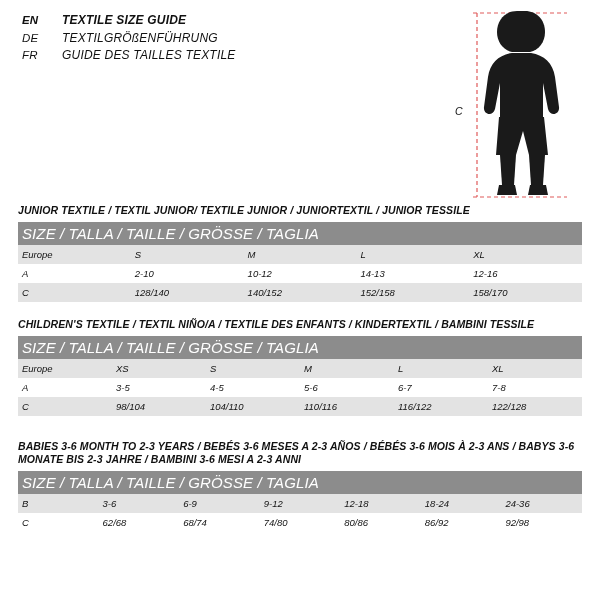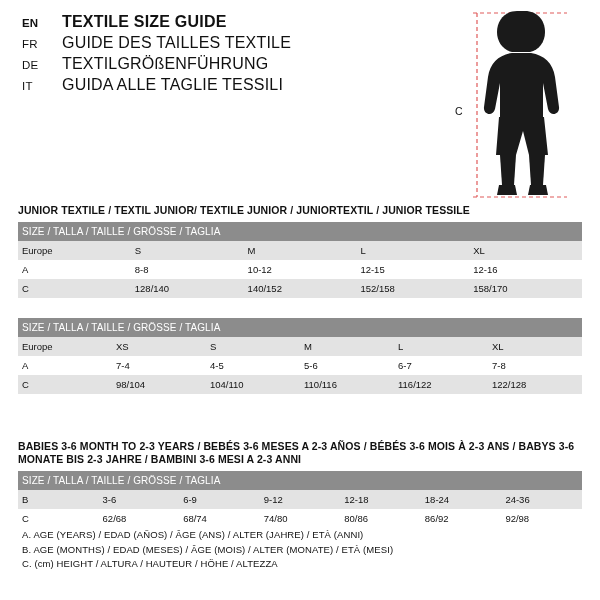--- a/index.html
+++ b/index.html
@@ -12,20 +12,21 @@
     background: #ffffff;
     font-family: "Liberation Sans", sans-serif;
     color: #1a1a1a;
     overflow: hidden;
   }
   .page {
     position: relative;
     width: 600px;
     height: 600px;
     box-sizing: border-box;
+    font-style: italic;
   }
 
   
   .header {
     position: absolute;
     left: 22px;
     top: 14px;
     width: 400px;
   }
   .header-row {
@@ -35,21 +36,21 @@
     margin-bottom: 5px;
   }
   .lang-code {
     width: 40px;
     font-size: 11.5px;
     font-weight: normal;
     letter-spacing: 0.2px;
     color: #111;
   }
   .lang-title {
-    font-size: 16px;
+    font-size: 12px;
     letter-spacing: 0.2px;
     color: #111;
   }
   .header-row.first .lang-code,
   .header-row.first .lang-title {
     font-weight: bold;
   }
 
   
   .figure {
@@ -85,21 +86,21 @@
     line-height: 1.25;
   }
   table.size-table {
     border-collapse: collapse;
     width: 564px;
     table-layout: fixed;
   }
   table.size-table tr.head td {
     background: #8c8c8c;
     color: #ffffff;
-    font-size: 10px;
+    font-size: 15px;
     padding: 3px 12px 3px 4px;
     height: 13px;
     letter-spacing: 0.1px;
   }
   table.size-table tr.band td {
     background: #e3e3e3;
     font-size: 9.5px;
     padding: 3px 0 3px 4px;
     height: 13px;
     color: #111;
@@ -131,30 +132,26 @@
 <body>
 
 <div class="page">
 
   <div class="header">
     <div class="header-row first">
       <span class="lang-code">EN</span>
       <span class="lang-title">TEXTILE SIZE GUIDE</span>
     </div>
     <div class="header-row">
-      <span class="lang-code">FR</span>
-      <span class="lang-title">GUIDE DES TAILLES TEXTILE</span>
-    </div>
-    <div class="header-row">
       <span class="lang-code">DE</span>
       <span class="lang-title">TEXTILGRÖßENFÜHRUNG</span>
     </div>
     <div class="header-row">
-      <span class="lang-code">IT</span>
-      <span class="lang-title">GUIDA ALLE TAGLIE TESSILI</span>
+      <span class="lang-code">FR</span>
+      <span class="lang-title">GUIDE DES TAILLES TEXTILE</span>
     </div>
   </div>
 
   <div class="figure">
     <svg width="130" height="200" viewBox="0 0 130 200">
 
       <line x1="18" y1="8" x2="112" y2="8" stroke="#e05a5a" stroke-width="1.2" stroke-dasharray="4,3"></line>
       <line x1="18" y1="192" x2="112" y2="192" stroke="#e05a5a" stroke-width="1.2" stroke-dasharray="4,3"></line>
       <line x1="22" y1="8" x2="22" y2="192" stroke="#e05a5a" stroke-width="1.2" stroke-dasharray="4,3"></line>
 
@@ -182,53 +179,54 @@
       </tr>
       <tr class="band">
         <td style="width:90px">Europe</td>
         <td style="width:118px">S</td>
         <td style="width:118px">M</td>
         <td style="width:118px">L</td>
         <td>XL</td>
       </tr>
       <tr class="plain">
         <td>A</td>
-        <td>8-8</td>
+        <td>2-10</td>
         <td>10-12</td>
-        <td>12-15</td>
+        <td>14-13</td>
         <td>12-16</td>
       </tr>
       <tr class="band">
         <td>C</td>
         <td>128/140</td>
         <td>140/152</td>
         <td>152/158</td>
         <td>158/170</td>
       </tr>
     </tbody>
       </table>
   </div>
 
   <div class="section" style="top:318px;">
+    <div class="section-title">CHILDREN'S TEXTILE / TEXTIL NIÑO/A / TEXTILE DES ENFANTS / KINDERTEXTIL / BAMBINI TESSILE</div>
     <table class="size-table">
       <tbody>
           <tr class="head">
         <td colspan="6">SIZE / TALLA / TAILLE / GRÖSSE / TAGLIA</td>
       </tr>
       <tr class="band">
         <td style="width:90px">Europe</td>
         <td style="width:95px">XS</td>
         <td style="width:95px">S</td>
         <td style="width:95px">M</td>
         <td style="width:95px">L</td>
         <td>XL</td>
       </tr>
       <tr class="plain">
         <td>A</td>
-        <td>7-4</td>
+        <td>3-5</td>
         <td>4-5</td>
         <td>5-6</td>
         <td>6-7</td>
         <td>7-8</td>
       </tr>
       <tr class="band">
         <td>C</td>
         <td>98/104</td>
         <td>104/110</td>
         <td>110/116</td>
@@ -261,19 +259,14 @@
         <td>68/74</td>
         <td>74/80</td>
         <td>80/86</td>
         <td>86/92</td>
         <td>92/98</td>
       </tr>
     </tbody>
       </table>
   </div>
 
-  <div class="legend">
-    <div>A. AGE (YEARS) / EDAD (AÑOS) / ÂGE (ANS) / ALTER (JAHRE) / ETÀ (ANNI)</div>
-    <div>B. AGE (MONTHS) / EDAD (MESES) / ÂGE (MOIS) / ALTER (MONATE) / ETÀ (MESI)</div>
-    <div>C. (cm) HEIGHT / ALTURA / HAUTEUR / HÖHE / ALTEZZA</div>
-  </div>
 
 </div>
 
 </body></html>

